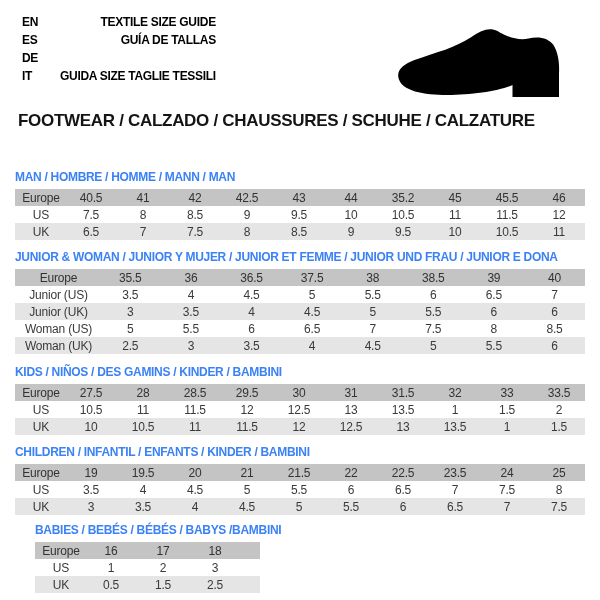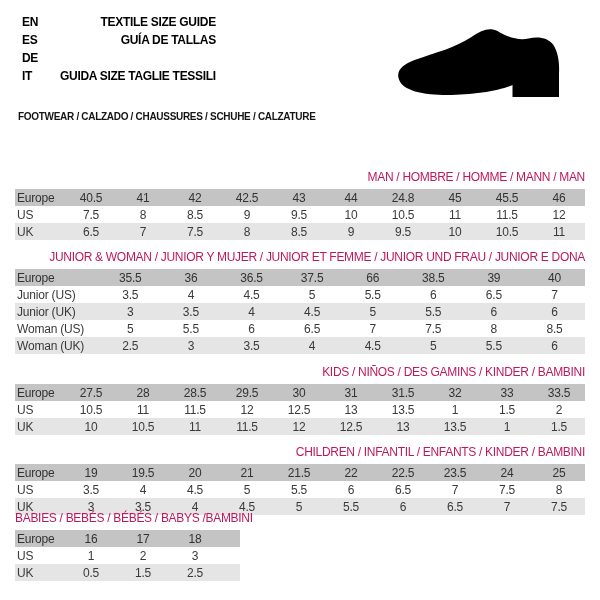--- a/index.html
+++ b/index.html
@@ -3,52 +3,52 @@
 <meta charset="utf-8">
 <style>
   html,body{margin:0;padding:0;background:#fff;}
   body{width:600px;height:600px;font-family:"Liberation Sans",sans-serif;-webkit-font-smoothing:antialiased;}
   .page{position:relative;width:600px;height:600px;background:#fff;overflow:hidden;}
 
   
   .lang-block{position:absolute;top:13px;left:22px;}
   .lang-row{display:flex;font-weight:bold;font-size:12px;line-height:18px;color:#000000;letter-spacing:-0.3px;justify-content:space-between;}
   .lang-code{width:38px;flex:0 0 38px;}
-  .category-line{position:absolute;top:111px;left:18px;font-weight:bold;font-size:10px;color:#141414;letter-spacing:-0.3px;white-space:nowrap;}
+  .category-line{position:absolute;top:111px;left:18px;font-weight:bold;font-size:17px;color:#141414;letter-spacing:-0.3px;white-space:nowrap;}
 
   
   .shoe{position:absolute;top:12px;left:390px;width:193px;height:95px;}
 
   
   .section{position:absolute;left:15px;}
-  .sec-title{display:block;font-weight:normal;font-size:12px;line-height:14px;color:#be185d;letter-spacing:-0.3px;white-space:nowrap;margin-bottom:5px;text-align:right;}
+  .sec-title{display:block;font-weight:bold;font-size:12px;line-height:14px;color:#3b82f6;letter-spacing:-0.3px;white-space:nowrap;margin-bottom:5px;}
   .tbl{display:block;}
   .row{display:flex;height:17px;align-items:center;font-size:12px;color:#3a3a3a;letter-spacing:-0.2px;}
   .row.header{background:#c4c4c4;color:#333;}
   .row.stripe{background:#e5e5e5;}
-  .cell-label{flex:0 0 auto;padding-left:2px;text-align:left;box-sizing:border-box;}
+  .cell-label{flex:0 0 auto;padding-left:2px;text-align:center;box-sizing:border-box;}
   .cell{flex:0 0 auto;text-align:center;}
 
   .cols-10 .row{width:570px;}
   .cols-10 .cell-label{width:50px;}
   .cols-10 .cell{width:52px;}
 
   .cols-8 .row{width:570px;}
   .cols-8 .cell-label{width:85px;}
   .cols-8 .cell{width:60.6px;}
 
   .cols-3 .row{width:225px;}
   .cols-3 .cell-label{width:50px;}
   .cols-3 .cell{width:52px;text-align:center;}
 
   #sec-man{top:170px;}
   #sec-junior{top:250px;}
   #sec-kids{top:365px;}
   #sec-children{top:445px;}
-  #sec-babies{top:511px;}
+  #sec-babies{top:523px;margin-left:20px;}
 </style>
 </head>
 <body>
 
 <div class="page">
 
   <div class="lang-block">
     <div class="lang-row">
       <span class="lang-code">EN</span>
       <span class="lang-label">TEXTILE SIZE GUIDE</span>
@@ -89,21 +89,21 @@
     <span class="sec-title">MAN / HOMBRE / HOMME / MANN / MAN</span>
     <div class="tbl cols-10">
         <div class="row header">
           <span class="cell-label">Europe</span>
           <span class="cell">40.5</span>
           <span class="cell">41</span>
           <span class="cell">42</span>
           <span class="cell">42.5</span>
           <span class="cell">43</span>
           <span class="cell">44</span>
-          <span class="cell">24.8</span>
+          <span class="cell">35.2</span>
           <span class="cell">45</span>
           <span class="cell">45.5</span>
           <span class="cell">46</span>
         </div>
         <div class="row">
           <span class="cell-label">US</span>
           <span class="cell">7.5</span>
           <span class="cell">8</span>
           <span class="cell">8.5</span>
           <span class="cell">9</span>
@@ -132,21 +132,21 @@
 
   <div class="section" id="sec-junior">
     <span class="sec-title">JUNIOR &amp; WOMAN / JUNIOR Y MUJER / JUNIOR ET FEMME / JUNIOR UND FRAU / JUNIOR E DONA</span>
     <div class="tbl cols-8">
         <div class="row header">
           <span class="cell-label">Europe</span>
           <span class="cell">35.5</span>
           <span class="cell">36</span>
           <span class="cell">36.5</span>
           <span class="cell">37.5</span>
-          <span class="cell">66</span>
+          <span class="cell">38</span>
           <span class="cell">38.5</span>
           <span class="cell">39</span>
           <span class="cell">40</span>
         </div>
         <div class="row">
           <span class="cell-label">Junior (US)</span>
           <span class="cell">3.5</span>
           <span class="cell">4</span>
           <span class="cell">4.5</span>
           <span class="cell">5</span>

